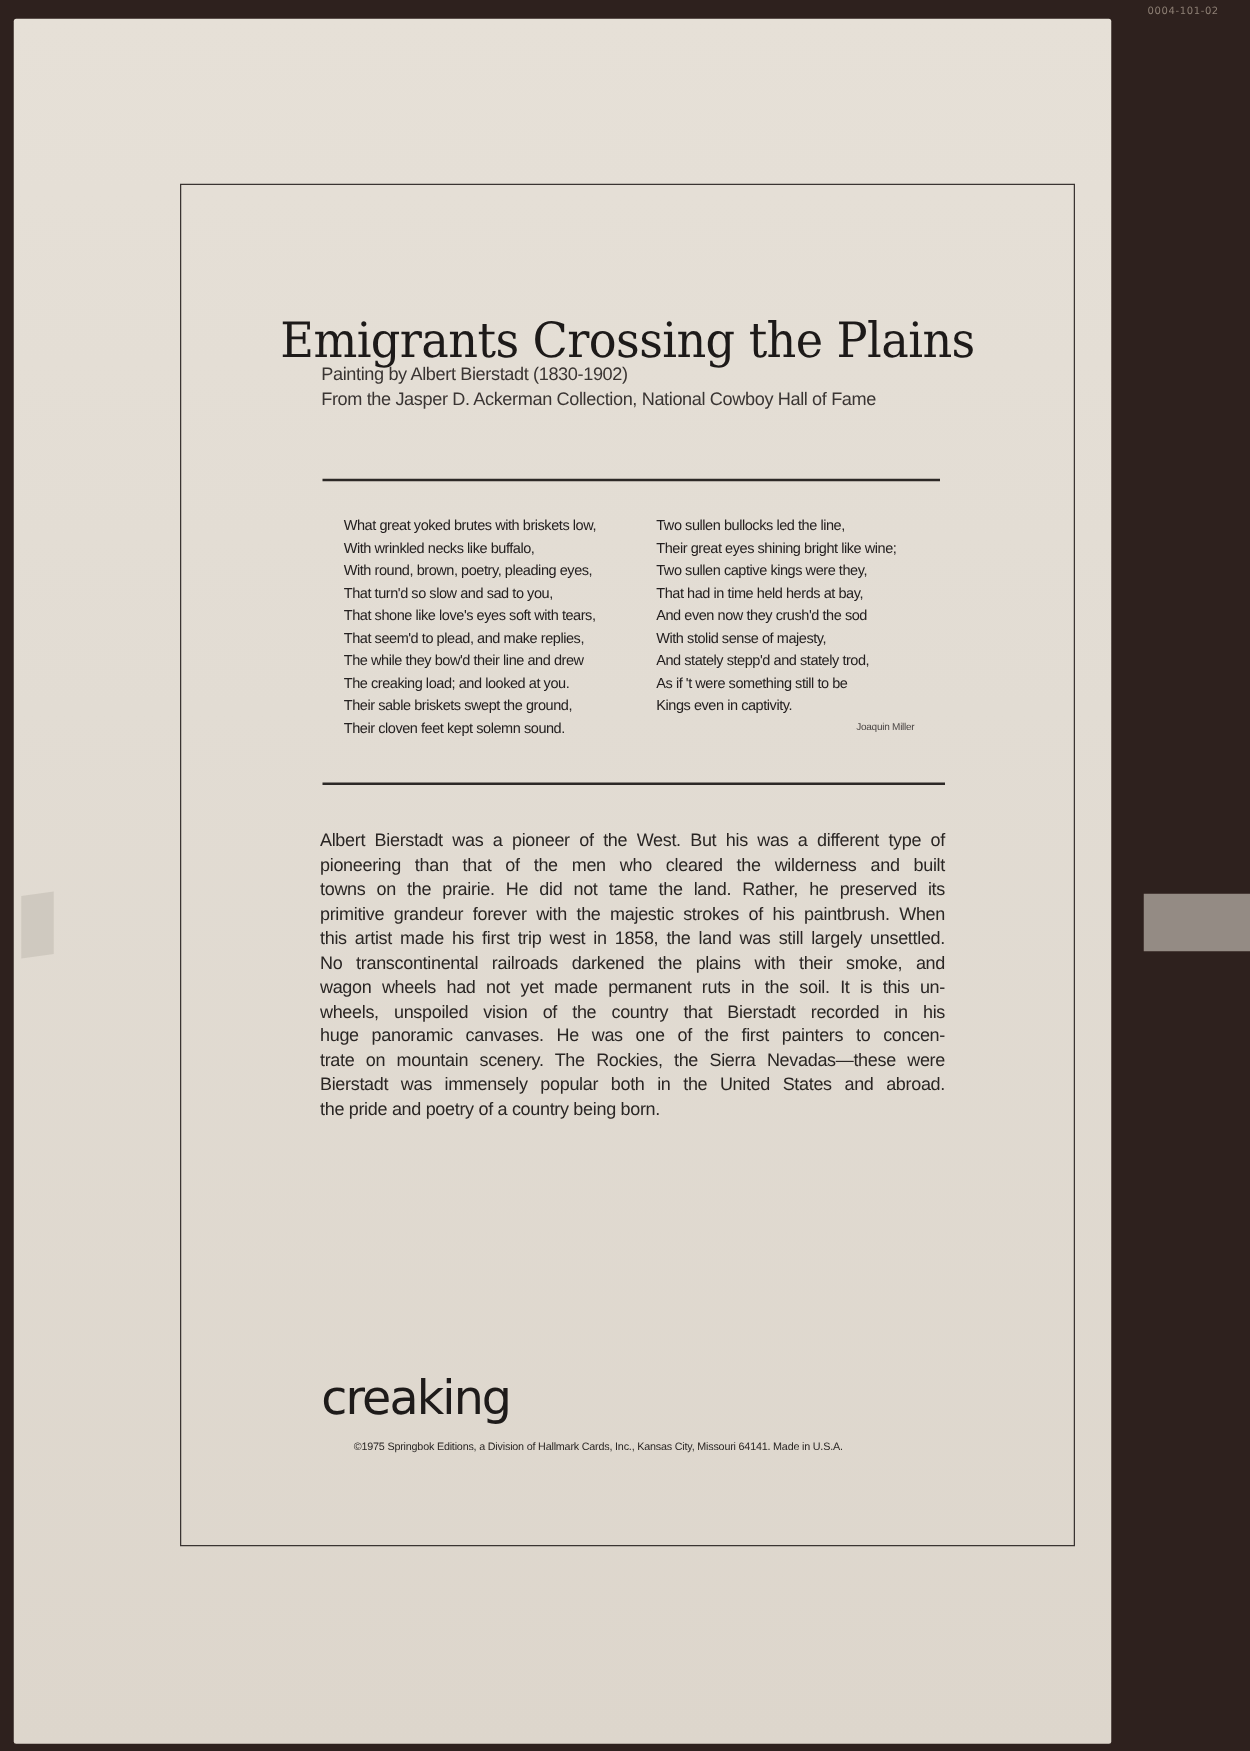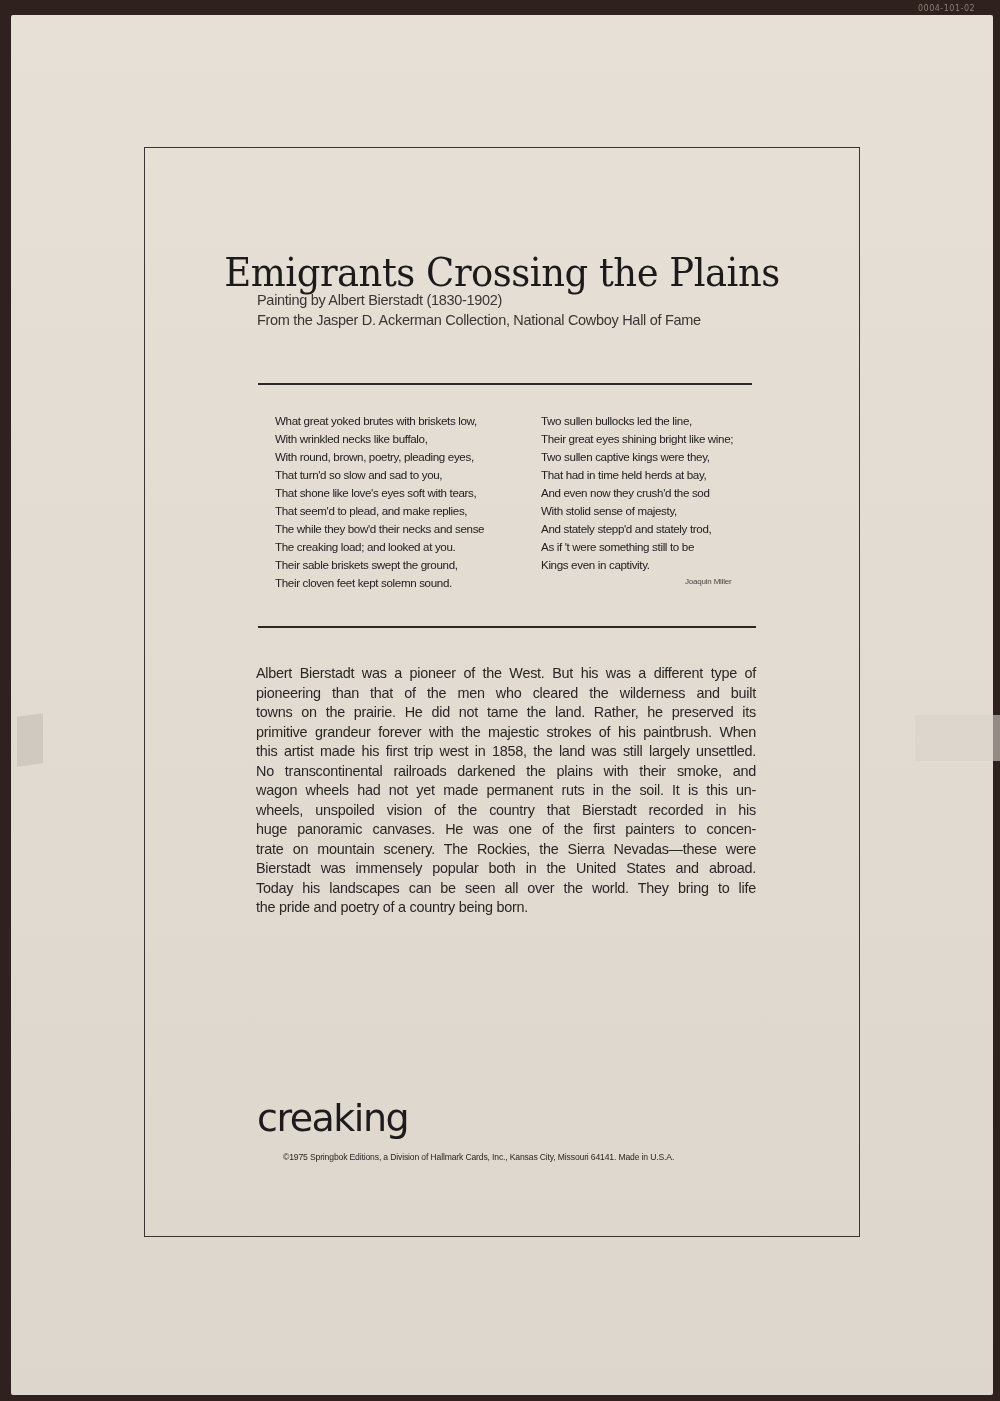--- a/index.html
+++ b/index.html
@@ -2,21 +2,21 @@
 <html><head>
 <meta charset="utf-8">
 <style>
   * { box-sizing: border-box; margin: 0; padding: 0; }
   html, body { width: 1000px; height: 1401px; overflow: hidden; background: #2b1f1c; }
   .box {
     position: absolute; left: 0; top: 0; width: 1000px; height: 1401px;
     background: #2e211e;
   }
   .panel {
-    position: absolute; left: 11px; top: 15px; width: 982px; height: 1380px;
+    position: absolute; left: 11px; top: 15px; width: 878px; height: 1380px;
     background: linear-gradient(180deg, #e6e0d7 0%, #e2dcd3 40%, #ddd6cc 100%);
     border-radius: 2px;
     padding-left: 22px;
   }
   .tape-left {
     position: absolute; left: 6px; top: 700px; width: 26px; height: 50px;
     background: rgba(200,194,184,0.7); transform: skewY(-8deg);
   }
   .tape-right {
     position: absolute; left: 904px; top: 700px; width: 90px; height: 46px;
@@ -43,21 +43,21 @@
   .rule {
     position: absolute; height: 1.5px; background: #2c2826;
   }
   .rule-top { left: 113px; top: 235px; width: 494px; }
   .rule-bottom { left: 113px; top: 478px; width: 498px; }
   .poem {
     position: absolute; top: 264px; font-family: "Liberation Sans", sans-serif;
     font-size: 11.6px; color: #242020; line-height: 18px; letter-spacing: -0.35px;
   }
   .poem-left { left: 110px; margin-left: 20px; }
-  .poem-right { left: 396px; }
+  .poem-right { left: 380px; }
   .poem .line { display: block; white-space: nowrap; }
   .poem-author {
     position: absolute; left: 540px; top: 429px; font-size: 8px; color: #4a4543;
     font-family: "Liberation Sans", sans-serif; letter-spacing: -0.2px;
   }
   .essay {
     position: absolute; left: 111px; top: 516px; width: 500px;
     font-family: "Liberation Sans", sans-serif; font-size: 14.4px; color: #2a2624;
     line-height: 19.5px; letter-spacing: -0.25px; text-align: justify;
   }
@@ -93,21 +93,21 @@
 
       <div class="rule rule-top"></div>
 
       <div class="poem poem-left">
         <span class="line">What great yoked brutes with briskets low,</span>
         <span class="line">With wrinkled necks like buffalo,</span>
         <span class="line">With round, brown, poetry, pleading eyes,</span>
         <span class="line">That turn'd so slow and sad to you,</span>
         <span class="line">That shone like love's eyes soft with tears,</span>
         <span class="line">That seem'd to plead, and make replies,</span>
-        <span class="line">The while they bow'd their necks and sense</span>
+        <span class="line">The while they bow'd their line and drew</span>
         <span class="line">The creaking load; and looked at you.</span>
         <span class="line">Their sable briskets swept the ground,</span>
         <span class="line">Their cloven feet kept solemn sound.</span>
       </div>
 
       <div class="poem poem-right">
         <span class="line">Two sullen bullocks led the line,</span>
         <span class="line">Their great eyes shining bright like wine;</span>
         <span class="line">Two sullen captive kings were they,</span>
         <span class="line">That had in time held herds at bay,</span>
@@ -127,21 +127,20 @@
         <span class="eline">pioneering than that of the men who cleared the wilderness and built</span>
         <span class="eline">towns on the prairie. He did not tame the land. Rather, he preserved its</span>
         <span class="eline">primitive grandeur forever with the majestic strokes of his paintbrush. When</span>
         <span class="eline">this artist made his first trip west in 1858, the land was still largely unsettled.</span>
         <span class="eline">No transcontinental railroads darkened the plains with their smoke, and</span>
         <span class="eline">wagon wheels had not yet made permanent ruts in the soil. It is this un-</span>
         <span class="eline">wheels, unspoiled vision of the country that Bierstadt recorded in his</span>
         <span class="eline">huge panoramic canvases. He was one of the first painters to concen-</span>
         <span class="eline">trate on mountain scenery. The Rockies, the Sierra Nevadas—these were</span>
         <span class="eline">Bierstadt was immensely popular both in the United States and abroad.</span>
-        <span class="eline">Today his landscapes can be seen all over the world. They bring to life</span>
         <span class="eline last">the pride and poetry of a country being born.</span>
       </div>
 
       <div class="logo">creaking</div>
       <div class="copyright">©1975 Springbok Editions, a Division of Hallmark Cards, Inc., Kansas City, Missouri 64141. Made in U.S.A.</div>
     </div>
   </div>
 </div>
 
 </body></html>

